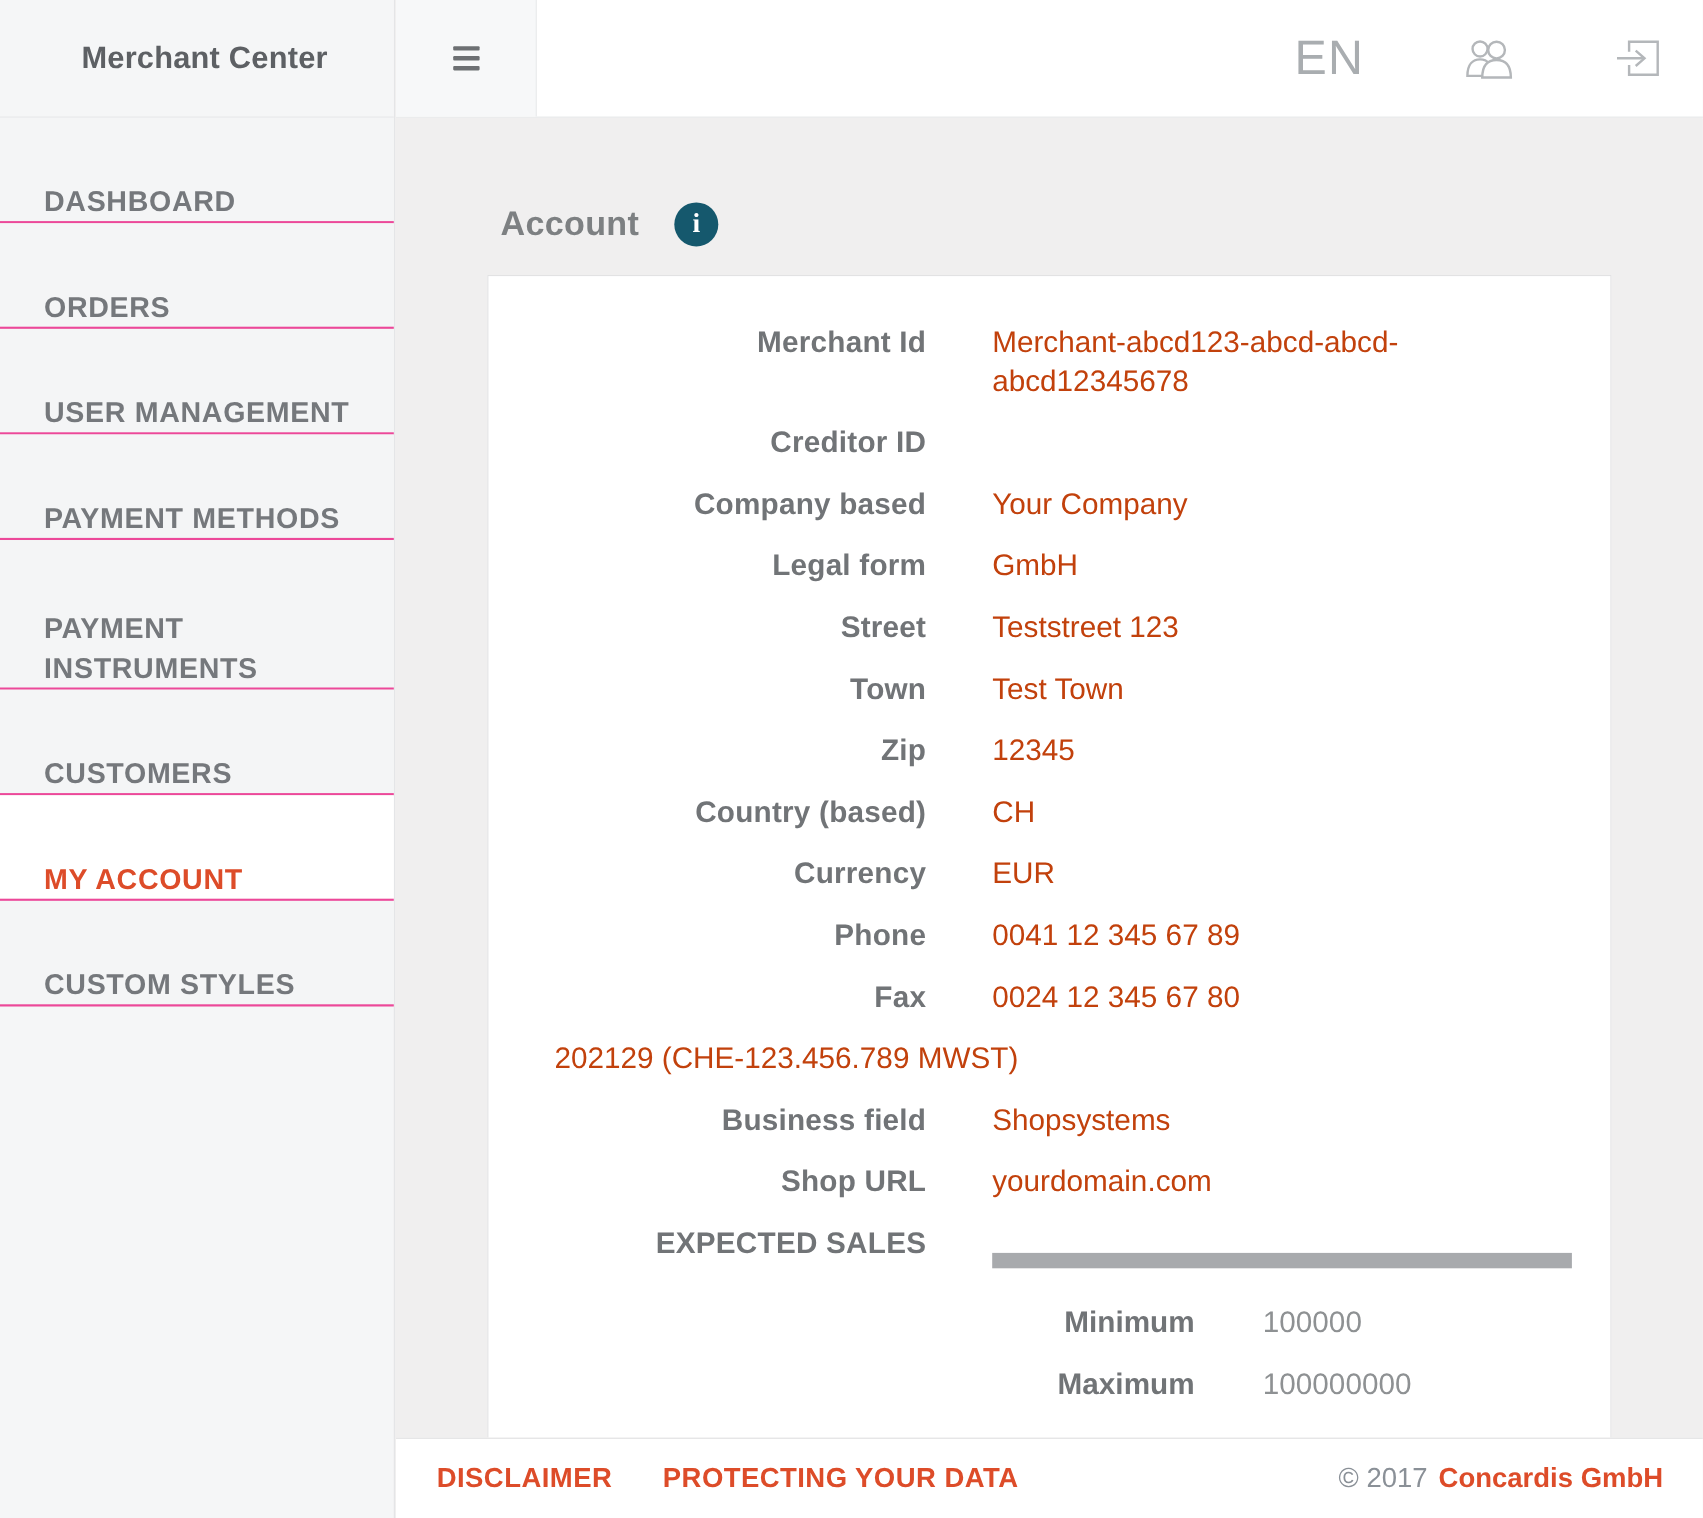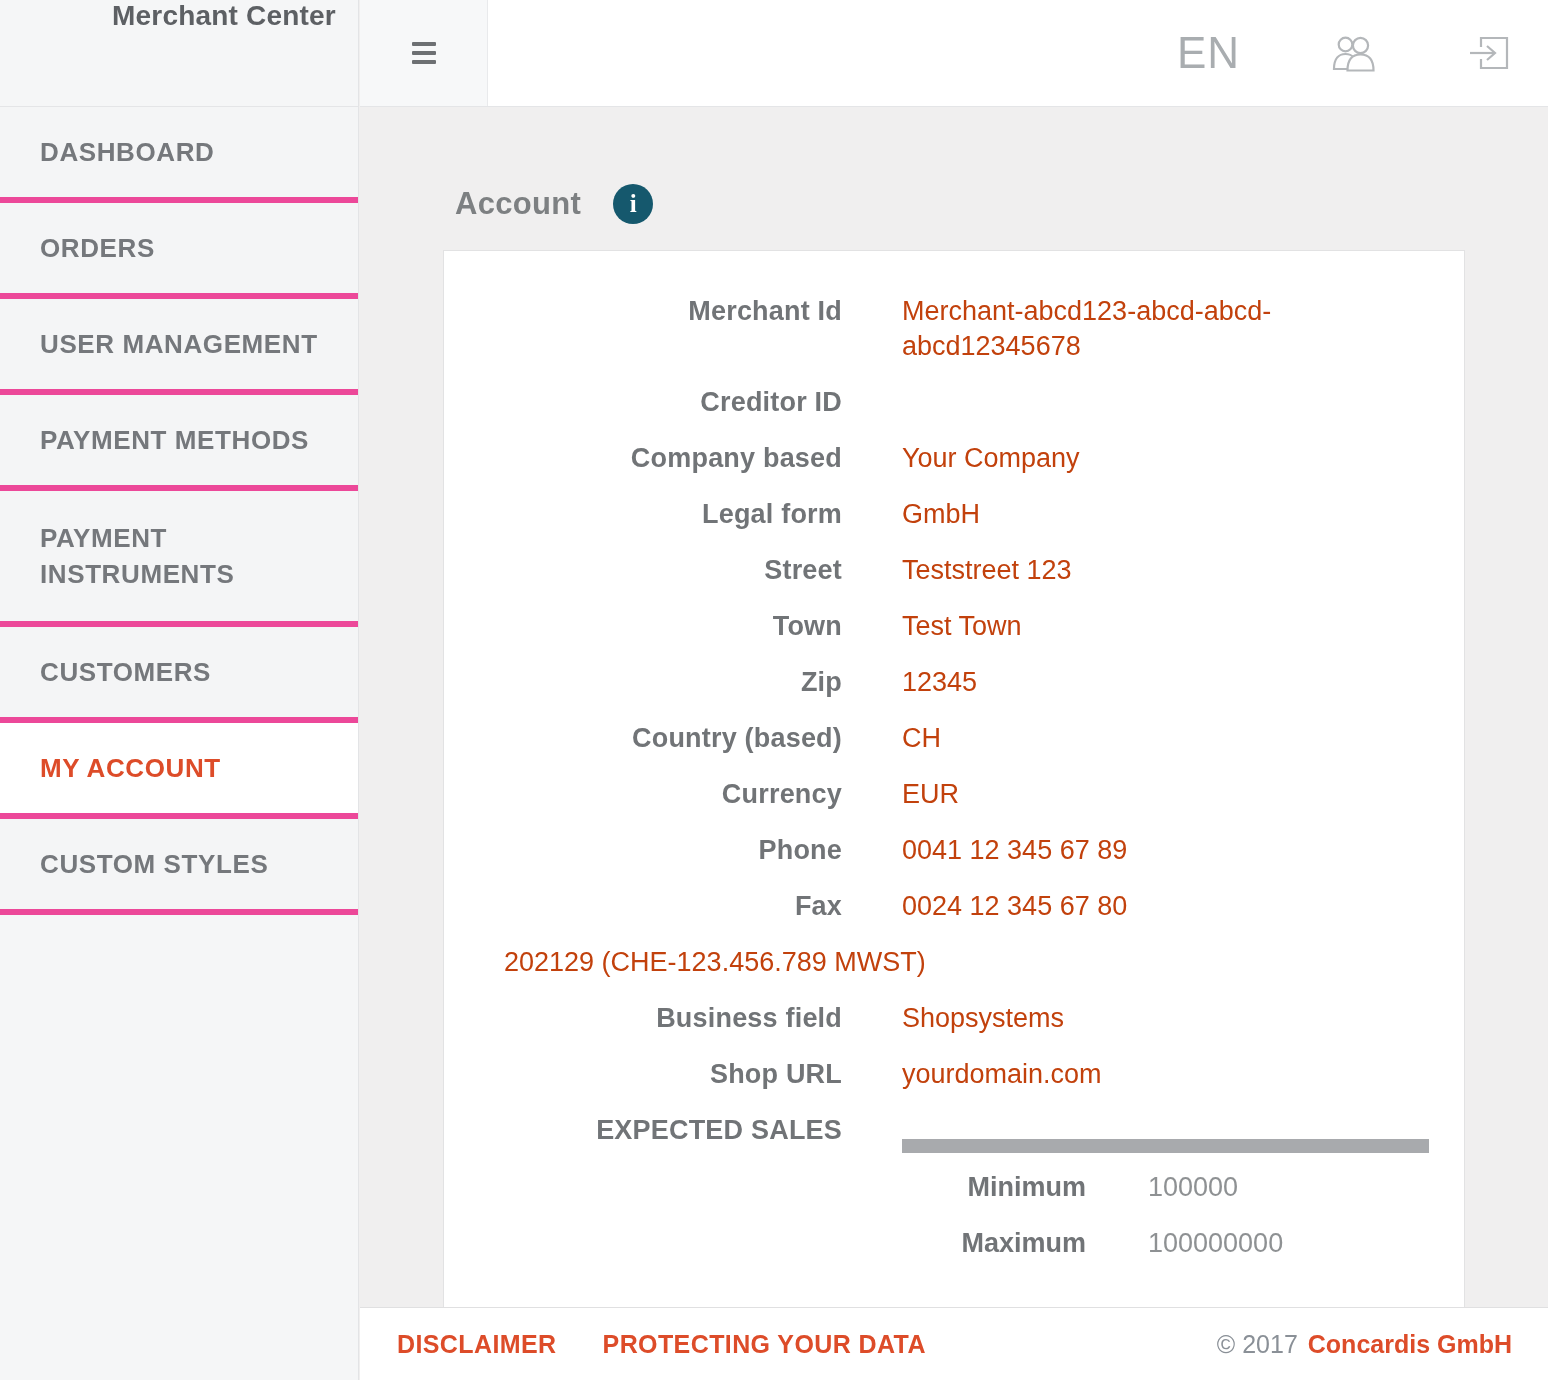--- a/index.html
+++ b/index.html
@@ -11,29 +11,29 @@
     overflow:hidden;
     color:#75787c;
   }
 
   
   .sidebar {
     position:absolute; left:0; top:0; width:359px; height:1380px;
     background:#f5f6f7; border-right:1px solid #e3e4e6;
   }
   .sidebar-header {
-    height:107px; display:flex; 
-    padding-left:112px; border-bottom:1px solid #e4e5e7;
+    height:107px; display:flex; align-items:center;
+    padding-left:74px; border-bottom:1px solid #e4e5e7;
     background:#f5f6f7;
   }
   .sidebar-title { font-size:28px; font-weight:bold; color:#5d6064; letter-spacing:0.2px; }
   .nav-item {
-    height:96px; display:flex; align-items:center;
+    height:96px; display:flex; align-items:flex-end;
     padding:0 30px 0 40px;
-    border-bottom:6px solid #ec4899;
+    border-bottom:2px solid #ec4899;
     background:#f4f5f6;
     font-size:26px; font-weight:600; letter-spacing:0.6px;
     color:#75787c; text-transform:uppercase; cursor:pointer;
     line-height:36px;
   }
   .nav-item.tall { height:136px; }
   .nav-item.active { background:#ffffff; color:#dd4c29; }
 
   
   .topbar {
@@ -81,21 +81,21 @@
   .flabel {
     width:398px; text-align:right; font-weight:bold; color:#717477;
     flex:none; letter-spacing:0.2px;
   }
   .fvalue { margin-left:60px; width:536px; color:#c2410c; word-wrap:break-word; }
   .section-label { text-transform:uppercase; }
 
   .es-value { margin-left:60px; width:527px; }
   .bar { height:14px; background:#a8aaad; width:527px; }
   .bar.top { margin-top:26px; }
-  .es-rows { margin-top:17px; }
+  .es-rows { margin-top:32px; }
   .es-row { display:flex; font-size:27px; line-height:35px; margin-bottom:21px; }
   .es-label { width:184px; text-align:right; font-weight:bold; color:#717477; flex:none; }
   .es-val { margin-left:62px; color:#8e9193; }
 
   
   .footer {
     position:absolute; left:360px; right:0; bottom:0; height:73px;
     background:#ffffff; border-top:1px solid #e0e0e1;
     display:flex; align-items:center; font-size:25px;
   }

